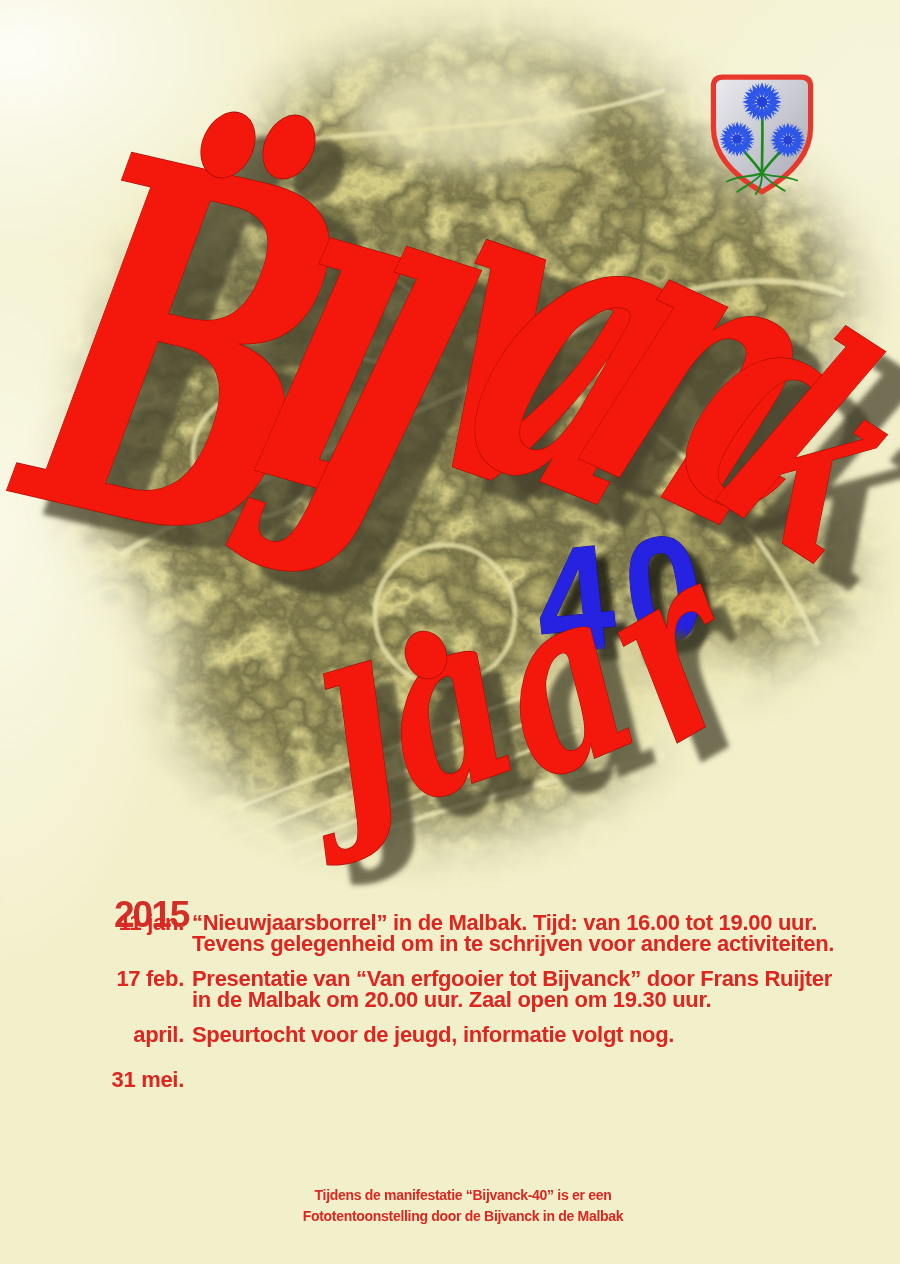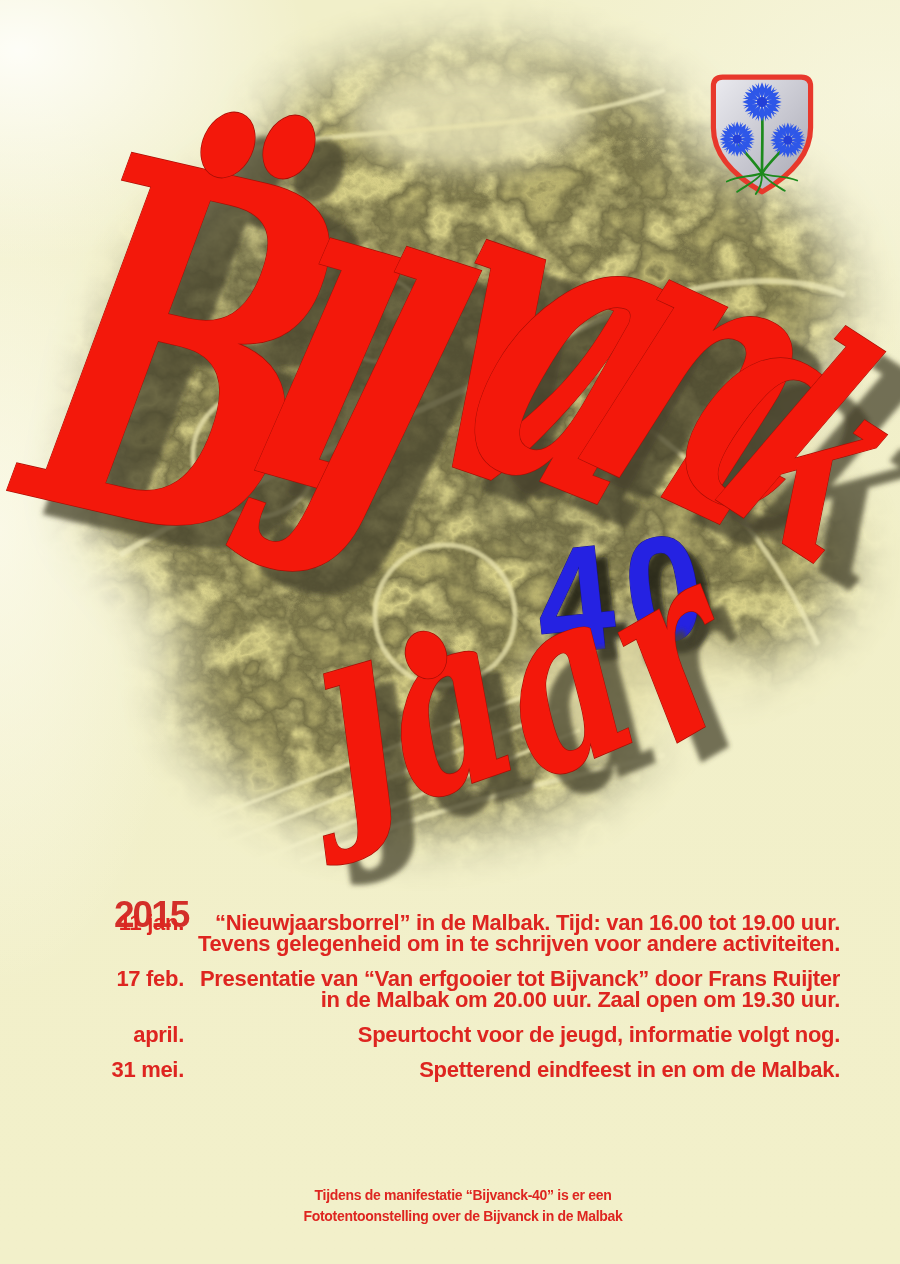--- a/index.html
+++ b/index.html
@@ -24,23 +24,23 @@
   .year-heading{
     position:absolute;left:114px;top:896px;
     font-weight:bold;font-size:37px;line-height:1;letter-spacing:-2px;
     color:#d32f29;
   }
   .events{
     position:absolute;left:110px;top:912px;width:740px;
     color:#de2520;font-weight:bold;font-size:22px;line-height:21px;letter-spacing:-0.3px;
   }
   .event{display:flex;margin-bottom:14px;}
-  .event.gap-after{margin-bottom:14px;}
+  .event.gap-after{margin-bottom:24px;}
   .event-date{flex:none;width:82px;text-align:right;padding-right:8px;box-sizing:border-box;}
-  .event-text{width:648px;text-align:right;}
+  .event-text{width:648px;}
   .footer-note{
     position:absolute;left:95px;top:1185px;width:736px;text-align:center;
     color:#de2520;font-weight:bold;font-size:14px;line-height:21px;letter-spacing:-0.3px;
   }
 </style>
 </head>
 <body>
 
 <div class="poster">
 
@@ -206,22 +206,21 @@
     <div class="event">
       <div class="event-date">17 feb.</div>
       <div class="event-text">Presentatie van “Van erfgooier tot Bijvanck” door Frans Ruijter in de Malbak om 20.00 uur. Zaal open om 19.30 uur.</div>
     </div>
     <div class="event gap-after">
       <div class="event-date">april.</div>
       <div class="event-text">Speurtocht voor de jeugd, informatie volgt nog.</div>
     </div>
     <div class="event">
       <div class="event-date">31 mei.</div>
-      <div class="event-text">Spetterend eindfeest in en om de Malbak.</div>
     </div>
   </div>
 
   <div class="footer-note">
     <div>Tijdens de manifestatie “Bijvanck-40” is er een</div>
-    <div>Fototentoonstelling over de Bijvanck in de Malbak</div>
+    <div>Fototentoonstelling door de Bijvanck in de Malbak</div>
   </div>
 
 </div>
 
 </body></html>

